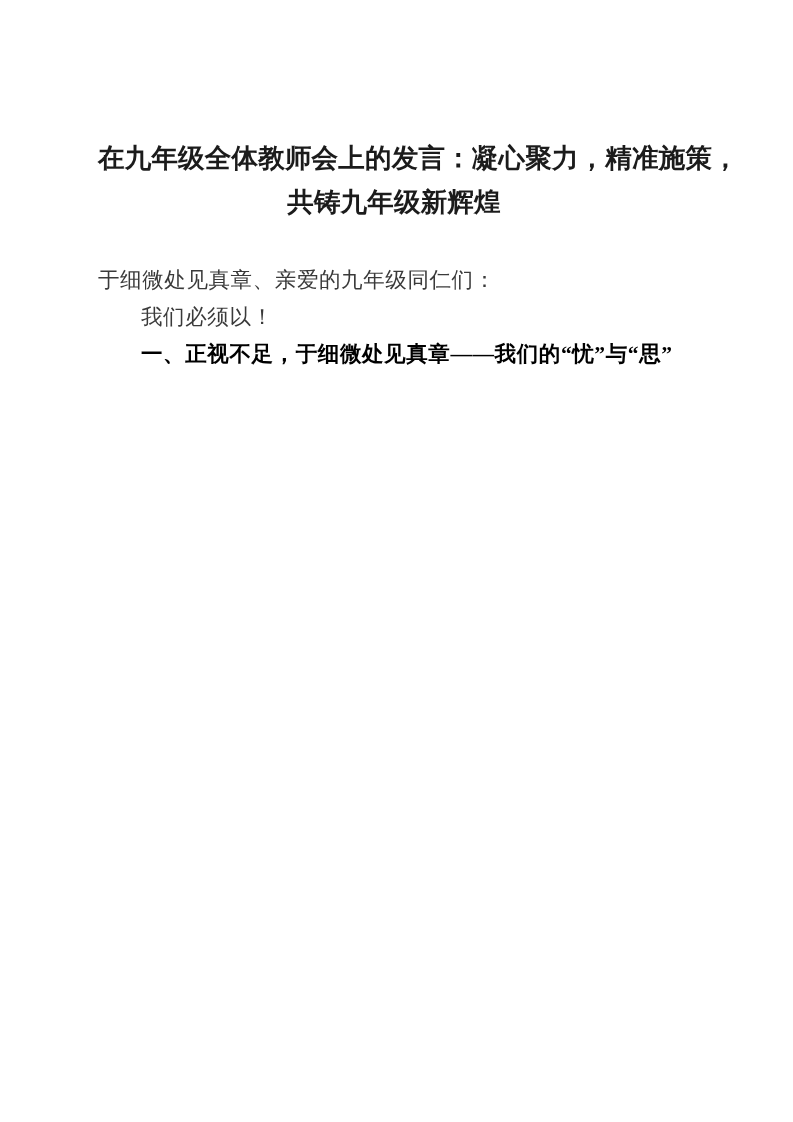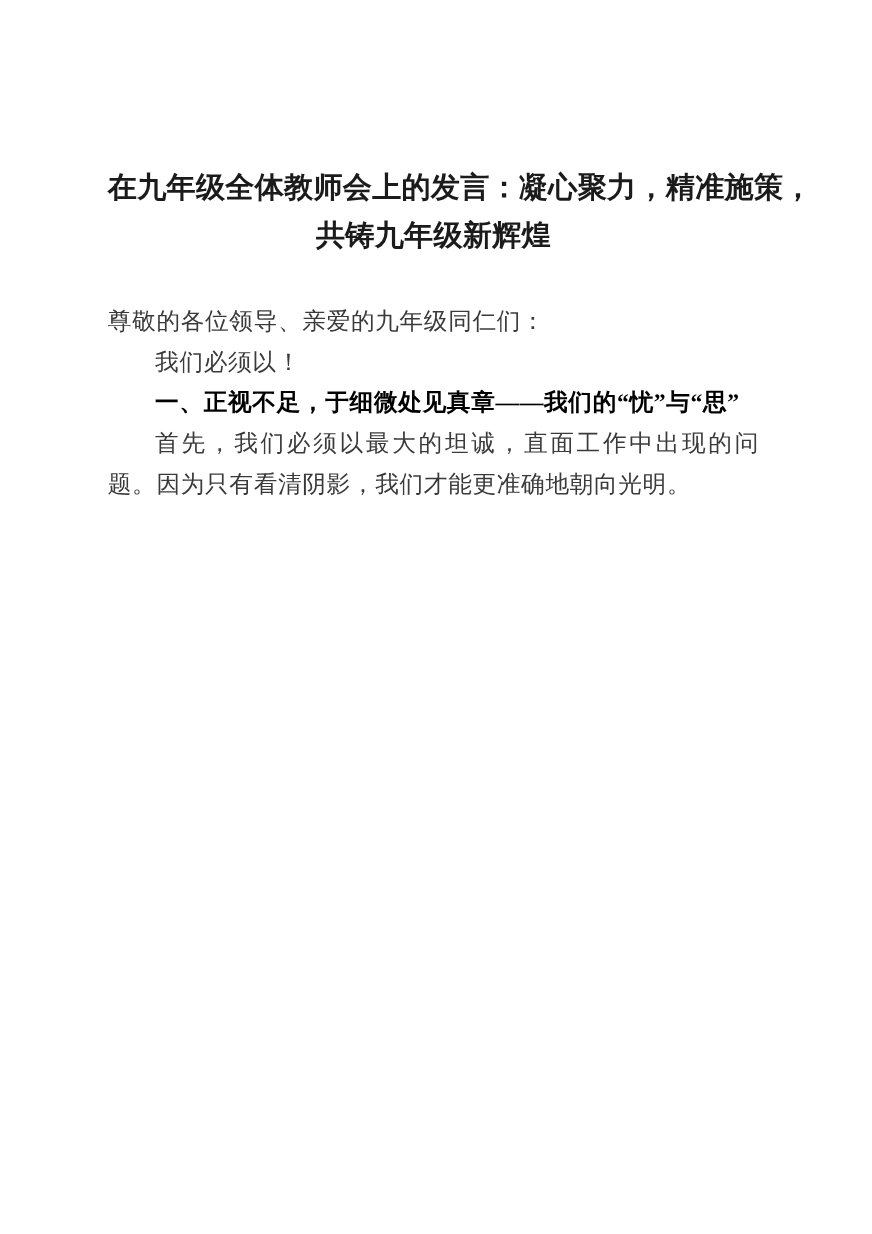--- a/index.html
+++ b/index.html
@@ -12,21 +12,21 @@
     width: 793px;
     height: 1122px;
     background: #ffffff;
     margin: 0 auto;
     overflow: hidden;
     box-sizing: border-box;
   }
   .doc-body {
     position: absolute;
     left: 98px;
-    top: 148px;
+    top: 136px;
     width: 592px;
   }
   .doc-title {
     font-family: "Liberation Sans", "DejaVu Sans", sans-serif;
     font-weight: bold;
     font-size: 26.5px;
     line-height: 44px;
     color: #1b1b1b;
     text-align: center;
     letter-spacing: 0.2px;
@@ -83,24 +83,23 @@
 <div class="page">
   <div class="doc-body">
 
     <div class="doc-title">
       <span class="title-line-1">在九年级全体教师会上的发言：凝心聚力，精准施策，</span>
       <span class="title-line-2">共铸九年级新辉煌</span>
     </div>
 
     <div class="spacer-after-title"></div>
 
-    <p class="para noindent">尊敬的各位领导、亲爱的九年级同仁们：</p>
+    <p class="para noindent">于细微处见真章、亲爱的九年级同仁们：</p>
 
     <p class="para indent">我们必须以！</p>
 
 
     <p class="section-heading">一、正视不足，于细微处见真章——我们的“忧”与“思”</p>
 
-    <p class="para indent">首先，我们必须以最大的坦诚，直面工作中出现的问题。因为只有看清阴影，我们才能更准确地朝向光明。</p>
 
 
   </div>
 </div>
 
 </body></html>

